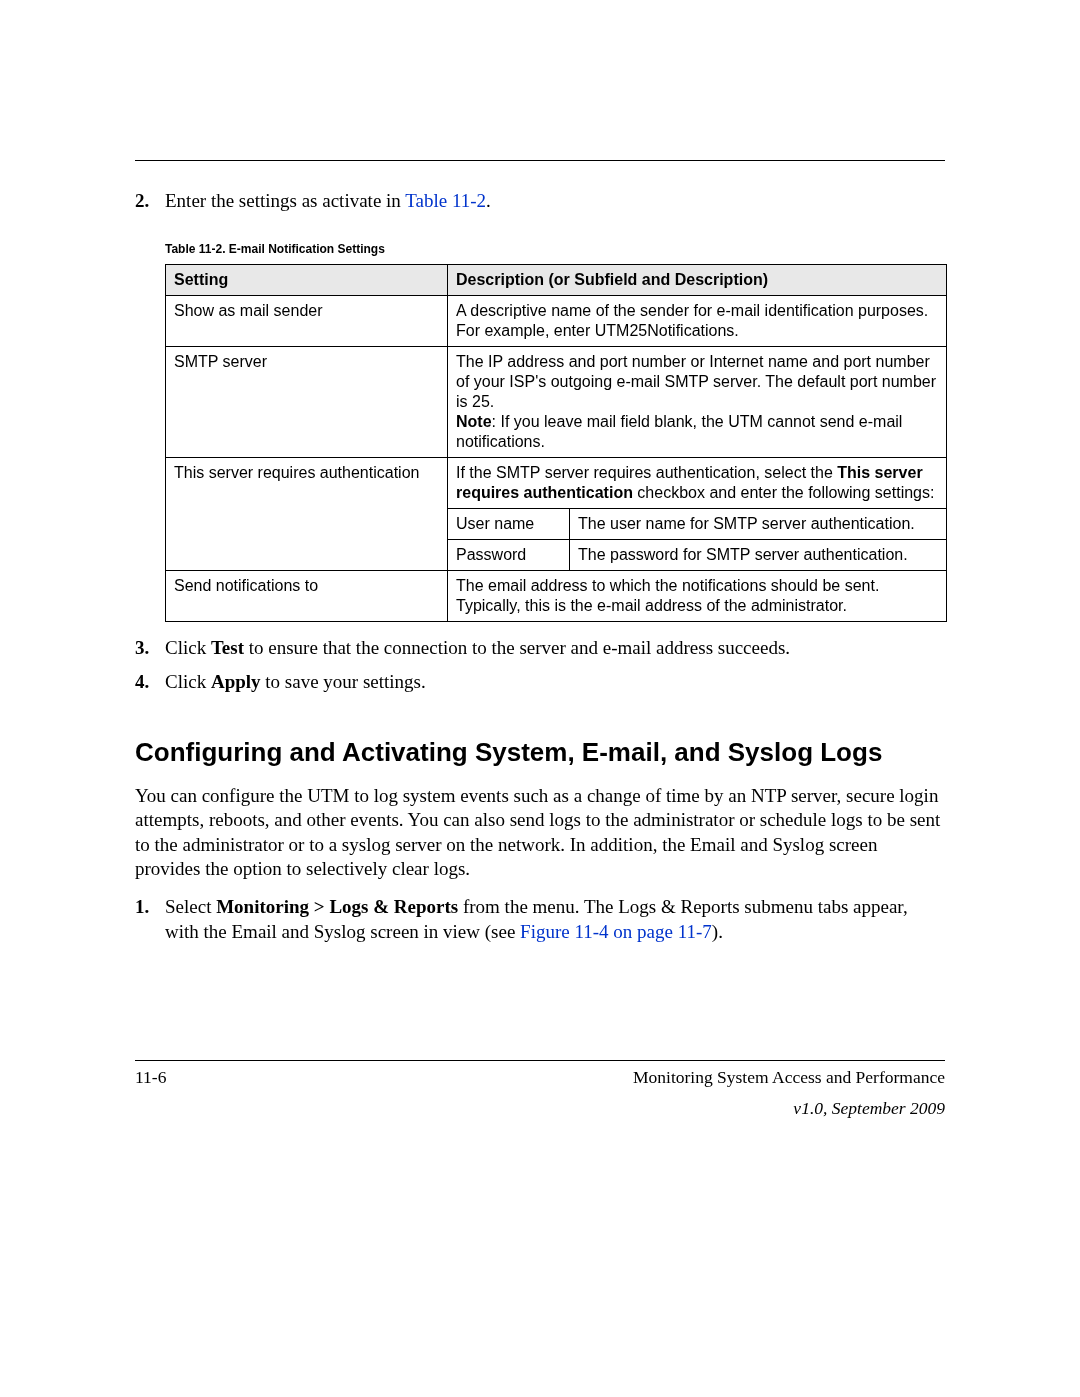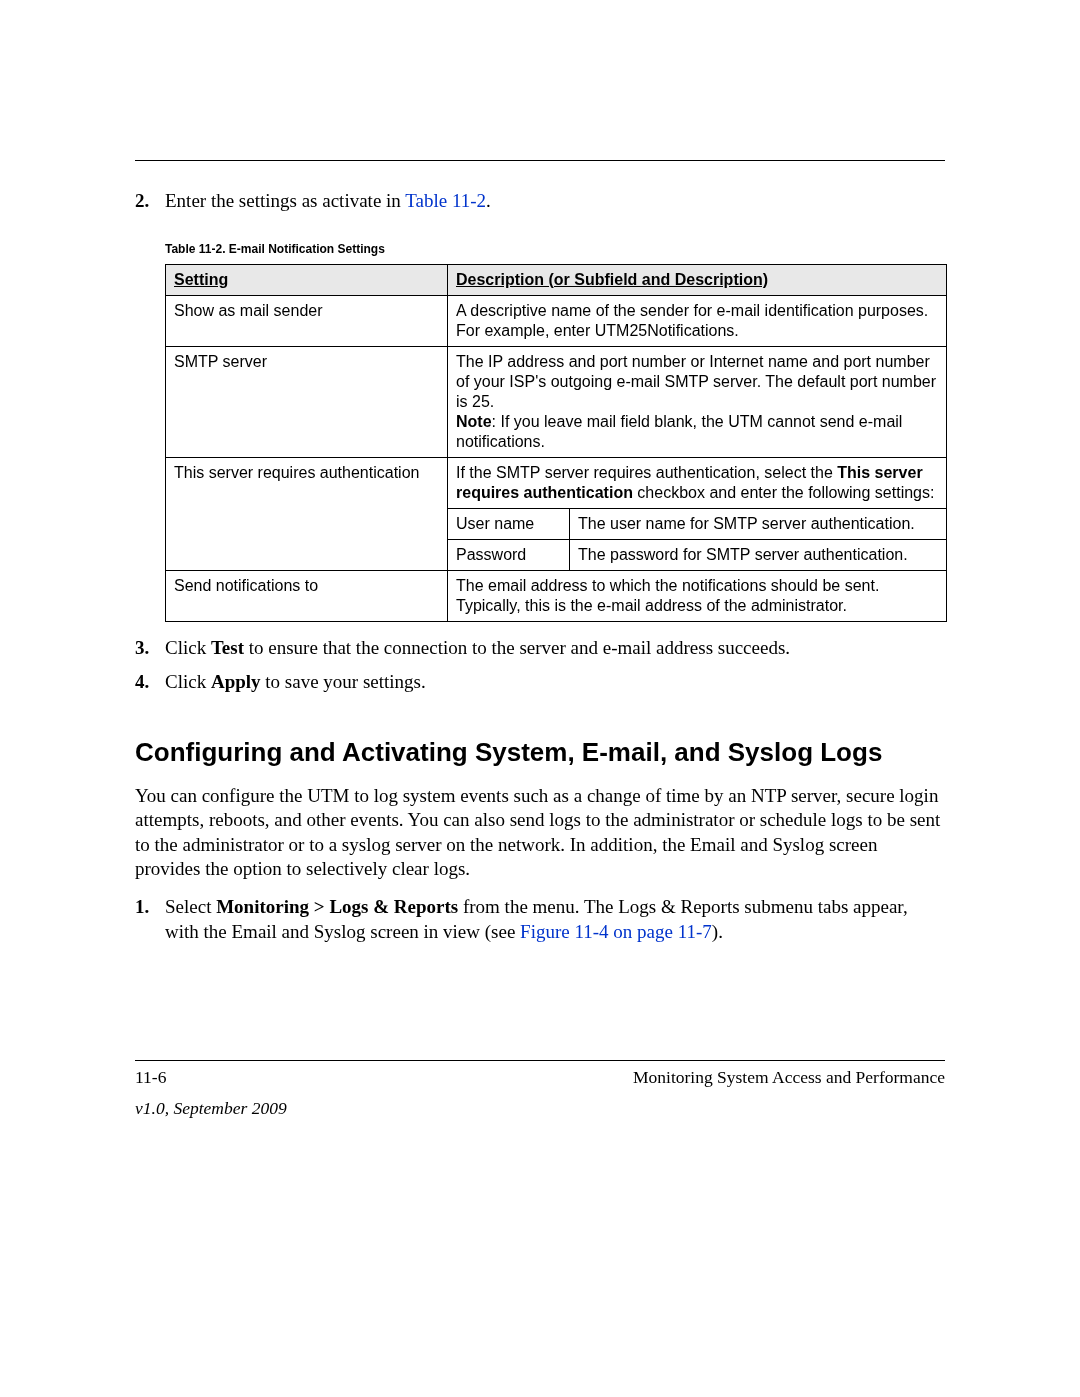--- a/index.html
+++ b/index.html
@@ -59,21 +59,20 @@
   }
   table.settings th, table.settings td {
     border: 1px solid #000;
     padding: 5px 8px;
     text-align: left;
     vertical-align: top;
   }
   table.settings th {
     background: #e8e8e8;
     font-weight: bold;
-    text-decoration: underline;
   }
   .col-setting { width: 265px; }
   .sub-col1 { width: 105px; }
   .section-heading {
     font-family: Arial, Helvetica, sans-serif;
     font-weight: bold;
     font-size: 26px;
     margin: 42px 0 16px 0;
     color: #000;
   }
@@ -93,21 +92,21 @@
     border-top: 1.5px solid #000;
     margin: 0 0 6px 0;
   }
   .footer-line {
     display: flex;
     justify-content: space-between;
     font-size: 17.5px;
     font-family: "Times New Roman", Times, serif;
   }
   .footer-version {
-    text-align: left;
+    text-align: right;
     font-style: italic;
     font-size: 17.5px;
     margin-top: 10px;
   }
 </style>
 </head>
 <body>
 
 <div class="page">
 

